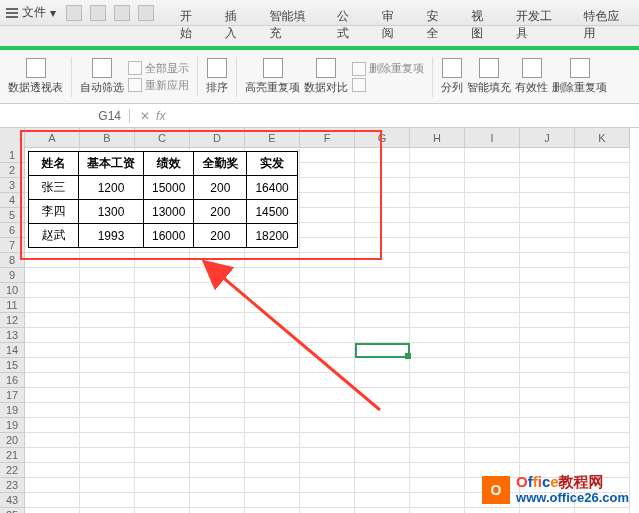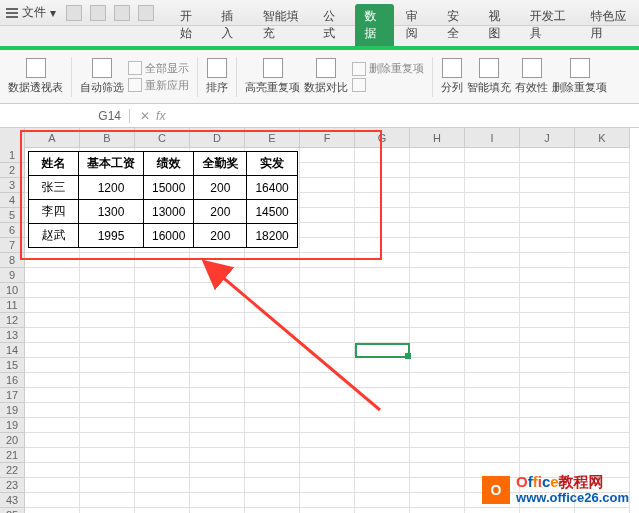--- a/index.html
+++ b/index.html
@@ -74,21 +74,20 @@
     <div class="qat-icon"></div>
     <div class="qat-icon"></div>
   </div>
 </div>
 
 <div class="tabs">
   <div class="tab">开始</div>
   <div class="tab">插入</div>
   <div class="tab">智能填充</div>
   <div class="tab">公式</div>
-  <div class="tab active">数据</div>
   <div class="tab">审阅</div>
   <div class="tab">安全</div>
   <div class="tab">视图</div>
   <div class="tab">开发工具</div>
   <div class="tab">特色应用</div>
 </div>
 
 <div class="ribbon">
   <div class="ribbon-bigbtn">
     <div class="ribbon-icon"></div>
@@ -497,21 +496,21 @@
     </tr>
     <tr>
       <td>李四</td>
       <td>1300</td>
       <td>13000</td>
       <td>200</td>
       <td>14500</td>
     </tr>
     <tr>
       <td>赵武</td>
-      <td>1995</td>
+      <td>1993</td>
       <td>16000</td>
       <td>200</td>
       <td>18200</td>
     </tr>
   </tbody>
     </table>
 
   <div class="active-cell" style="top:215px; left:355px; width:55px; height:15px;">
     <div class="fill-handle"></div>
   </div>

